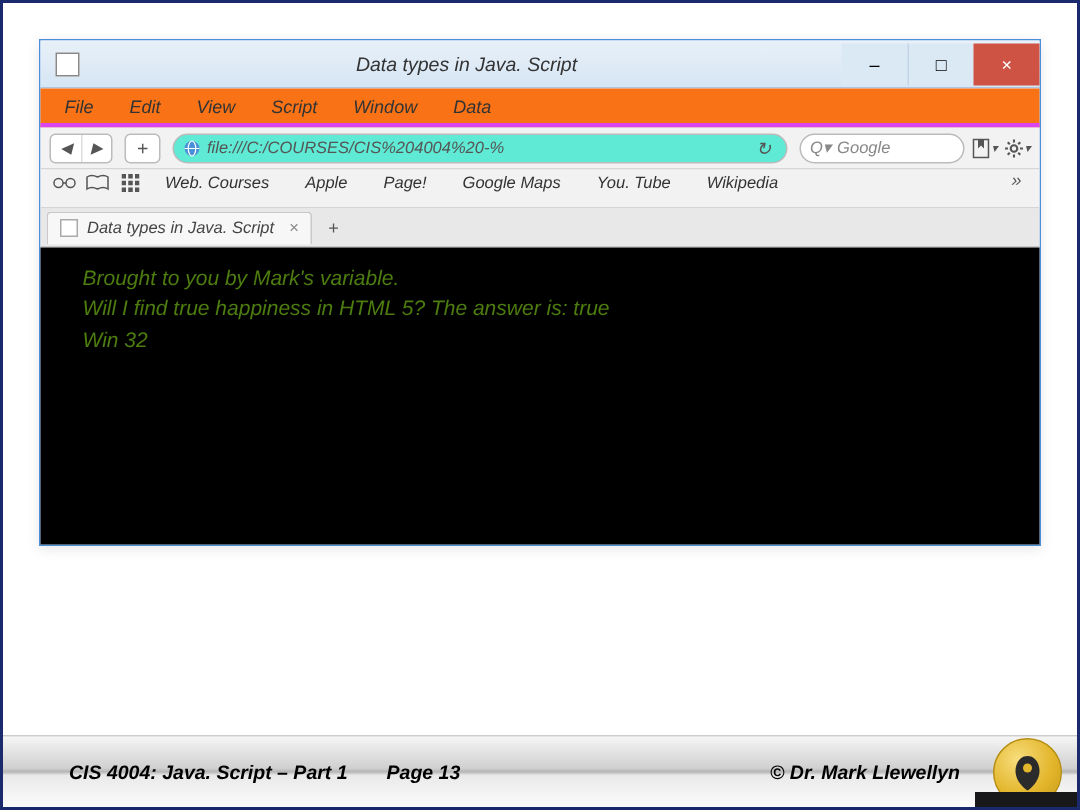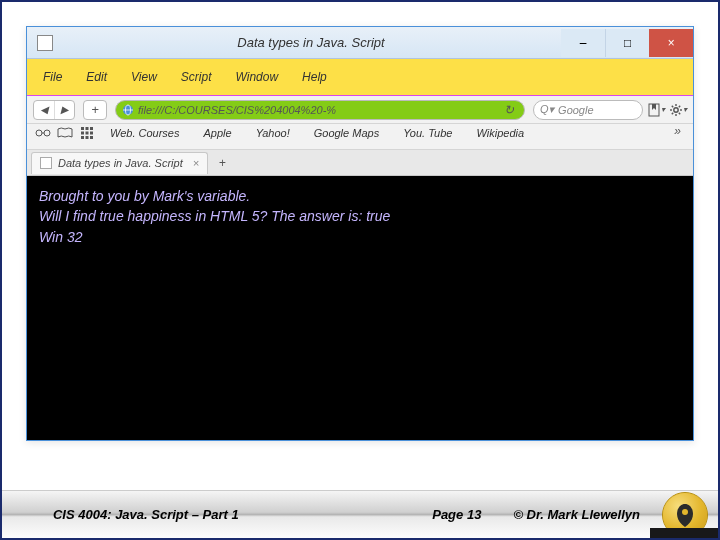--- a/index.html
+++ b/index.html
@@ -16,32 +16,32 @@
   padding-left: 10px;
 }
 .titlebar-icon { width: 16px; height: 16px; background: #fff; border: 1px solid #888; margin-right: 8px; }
 .titlebar-title { flex: 1; text-align: center; color: #333; font-size: 13px; }
 .win-controls { display: flex; }
 .wc-btn { width: 44px; height: 28px; display: flex; align-items: center; justify-content: center; font-size: 12px; }
 .wc-min { background: #dbe9f5; }
 .wc-max { background: #dbe9f5; border-left:1px solid #c3d4e6; }
 .wc-close { background: #cf5345; color: #fff; }
 
-.menubar { display: flex; align-items: center; height: 37px; padding: 0 4px; border-bottom: 1px solid #d946ef; background: #fde047; }
+.menubar { display: flex; align-items: center; height: 26px; padding: 0 4px; border-bottom: 3px solid #d946ef; background: #f97316; }
 .menubar-item { padding: 4px 12px; font-size: 12px; color: #333; }
 
 .toolbar {
   display: flex; align-items: center; height: 28px; padding: 0 6px; gap: 4px;
   border-bottom: 1px solid #d5d5d5; background: #f2f2f2;
 }
 .nav-group { display: flex; border: 1px solid #bbb; border-radius: 4px; background:#fff; }
 .nav-btn { width: 20px; height: 18px; display:flex; align-items:center; justify-content:center; font-size:10px; color:#555; }
 .nav-btn + .nav-btn { border-left: 1px solid #ddd; }
 .plus-btn { width:24px; height:20px; border:1px solid #bbb; border-radius:4px; background:#fff; display:flex;align-items:center;justify-content:center; font-size:13px; color:#555; margin-left:4px;}
-.addr-bar { flex: 1; display:flex; align-items:center; gap:4px; height: 20px; border:1px solid #bbb; border-radius:10px; background:#84cc16; padding: 0 6px; margin:0 4px; font-size:11px; color:#555; overflow:hidden; white-space:nowrap;}
+.addr-bar { flex: 1; display:flex; align-items:center; gap:4px; height: 20px; border:1px solid #bbb; border-radius:10px; background:#5eead4; padding: 0 6px; margin:0 4px; font-size:11px; color:#555; overflow:hidden; white-space:nowrap;}
 .addr-bar svg { flex-shrink:0; }
 .refresh-btn { width:18px; font-size:12px; color:#555; text-align:center; }
 .search-bar { width:110px; display:flex; align-items:center; height:20px; border:1px solid #bbb; border-radius:10px; background:#fff; padding:0 6px; font-size:11px; color:#888; gap:4px;}
 .tool-icon { width:18px; height:18px; display:flex; align-items:center; justify-content:center; color:#555; font-size:12px; }
 
 .bookbar { display:flex; align-items:flex-start; height:26px; padding:0 6px; gap:2px; border-bottom:1px solid #d5d5d5; background:#f2f2f2; font-size:11px; color:#333;}
 .bb-ic { width:20px; height:18px; display:flex; align-items:center; justify-content:center; color:#555; border:1px solid transparent; }
 .bb-item { padding: 3px 11px; }
 .bb-chev { margin-left:auto; padding:0 6px; color:#555; font-size:12px;}
 
@@ -49,34 +49,34 @@
 .tab {
   display:flex; align-items:center; gap:6px; height:22px; padding:0 8px;
   background:#f7f7f7; border:1px solid #c8c8c8; border-bottom:none; margin-left:4px;
   border-radius:3px 3px 0 0; font-size:11px; color:#444; max-width:220px;
 }
 .tab-fav { width:12px; height:12px; background:#fff; border:1px solid #aaa; }
 .tab-close { font-size:11px; color:#888; margin-left:4px; }
 .tab-plus { margin-left:6px; width:16px; height:16px; display:flex;align-items:center;justify-content:center; font-size:12px; color:#555;}
 
 .content {
-  background:#000; color:#c4b5fd; font-family: Verdana, "Segoe UI", sans-serif;
-  font-size:14px; line-height:1.45; height: 264px; padding: 10px 12px;
+  background:#000; color:#4d7c0f; font-family: Verdana, "Segoe UI", sans-serif;
+  font-size:14px; line-height:1.45; height: 198px; padding: 10px 28px;
 }
 .content div { white-space: pre-wrap; }
 
 .slide-footer {
   position:absolute; left:0; right:0; bottom:0; height:48px;
   background: linear-gradient(#f5f5f5 0%, #d0d0d0 45%, #b5b5b5 50%, #e9e9e9 55%, #fcfcfc 100%);
   border-top: 1px solid #ccc;
   display:flex; align-items:center; font-family: "Times New Roman", serif;
   font-style: italic; font-weight: bold; font-size: 13px;
 }
-.slide-footer .cell { flex:1; text-align:right; }
-.slide-footer .cell:first-child { text-align:center; padding-left:32px;}
+.slide-footer .cell { flex:1; text-align:left; }
+.slide-footer .cell:first-child { text-align:left; padding-left:44px;}
 .slide-footer .cell:last-child { text-align:left; padding-left:20px;}
 .crest {
   width:46px; height:46px; border-radius:50%; background:#e3b62c;
   margin-right:6px; display:flex; align-items:center; justify-content:center;
   border:1px solid #b58e12; position:relative; overflow:hidden;
 }
 .crest::before { content:""; position:absolute; inset:0; background: radial-gradient(circle at 35% 30%, #f7dd7c 0%, #e3b62c 55%, #c99a1a 100%);}
 .crest svg { position:relative; z-index:1; }
 .footer-right { display:flex; align-items:center; gap:22px; padding-right:4px;}
 .dark-strip { position:absolute; right:0; bottom:0; height:10px; width: 68px; background:#18181a; }
@@ -96,21 +96,21 @@
         <div class="wc-btn wc-close">×</div>
       </div>
     </div>
 
     <div class="menubar">
       <div class="menubar-item">File</div>
       <div class="menubar-item">Edit</div>
       <div class="menubar-item">View</div>
       <div class="menubar-item">Script</div>
       <div class="menubar-item">Window</div>
-      <div class="menubar-item">Help</div>
+      <div class="menubar-item">Data</div>
     </div>
 
     <div class="toolbar">
       <div class="nav-group">
         <div class="nav-btn">◀</div>
         <div class="nav-btn">▶</div>
       </div>
       <div class="plus-btn">+</div>
       <div class="addr-bar">
         <svg width="12" height="12" viewBox="0 0 12 12">
@@ -171,21 +171,21 @@
             <rect x="0" y="4.5" width="3" height="3" fill="#555"></rect>
             <rect x="4.5" y="4.5" width="3" height="3" fill="#555"></rect>
             <rect x="9" y="4.5" width="3" height="3" fill="#555"></rect>
             <rect x="0" y="9" width="3" height="3" fill="#555"></rect>
             <rect x="4.5" y="9" width="3" height="3" fill="#555"></rect>
             <rect x="9" y="9" width="3" height="3" fill="#555"></rect>
           </svg>
       </div>
       <div class="bb-item">Web. Courses</div>
       <div class="bb-item">Apple</div>
-      <div class="bb-item">Yahoo!</div>
+      <div class="bb-item">Page!</div>
       <div class="bb-item">Google Maps</div>
       <div class="bb-item">You. Tube</div>
       <div class="bb-item">Wikipedia</div>
       <div class="bb-chev">»</div>
     </div>
 
     <div class="tabbar">
       <div class="tab">
         <div class="tab-fav"></div>
         <span>Data types in Java. Script</span>

